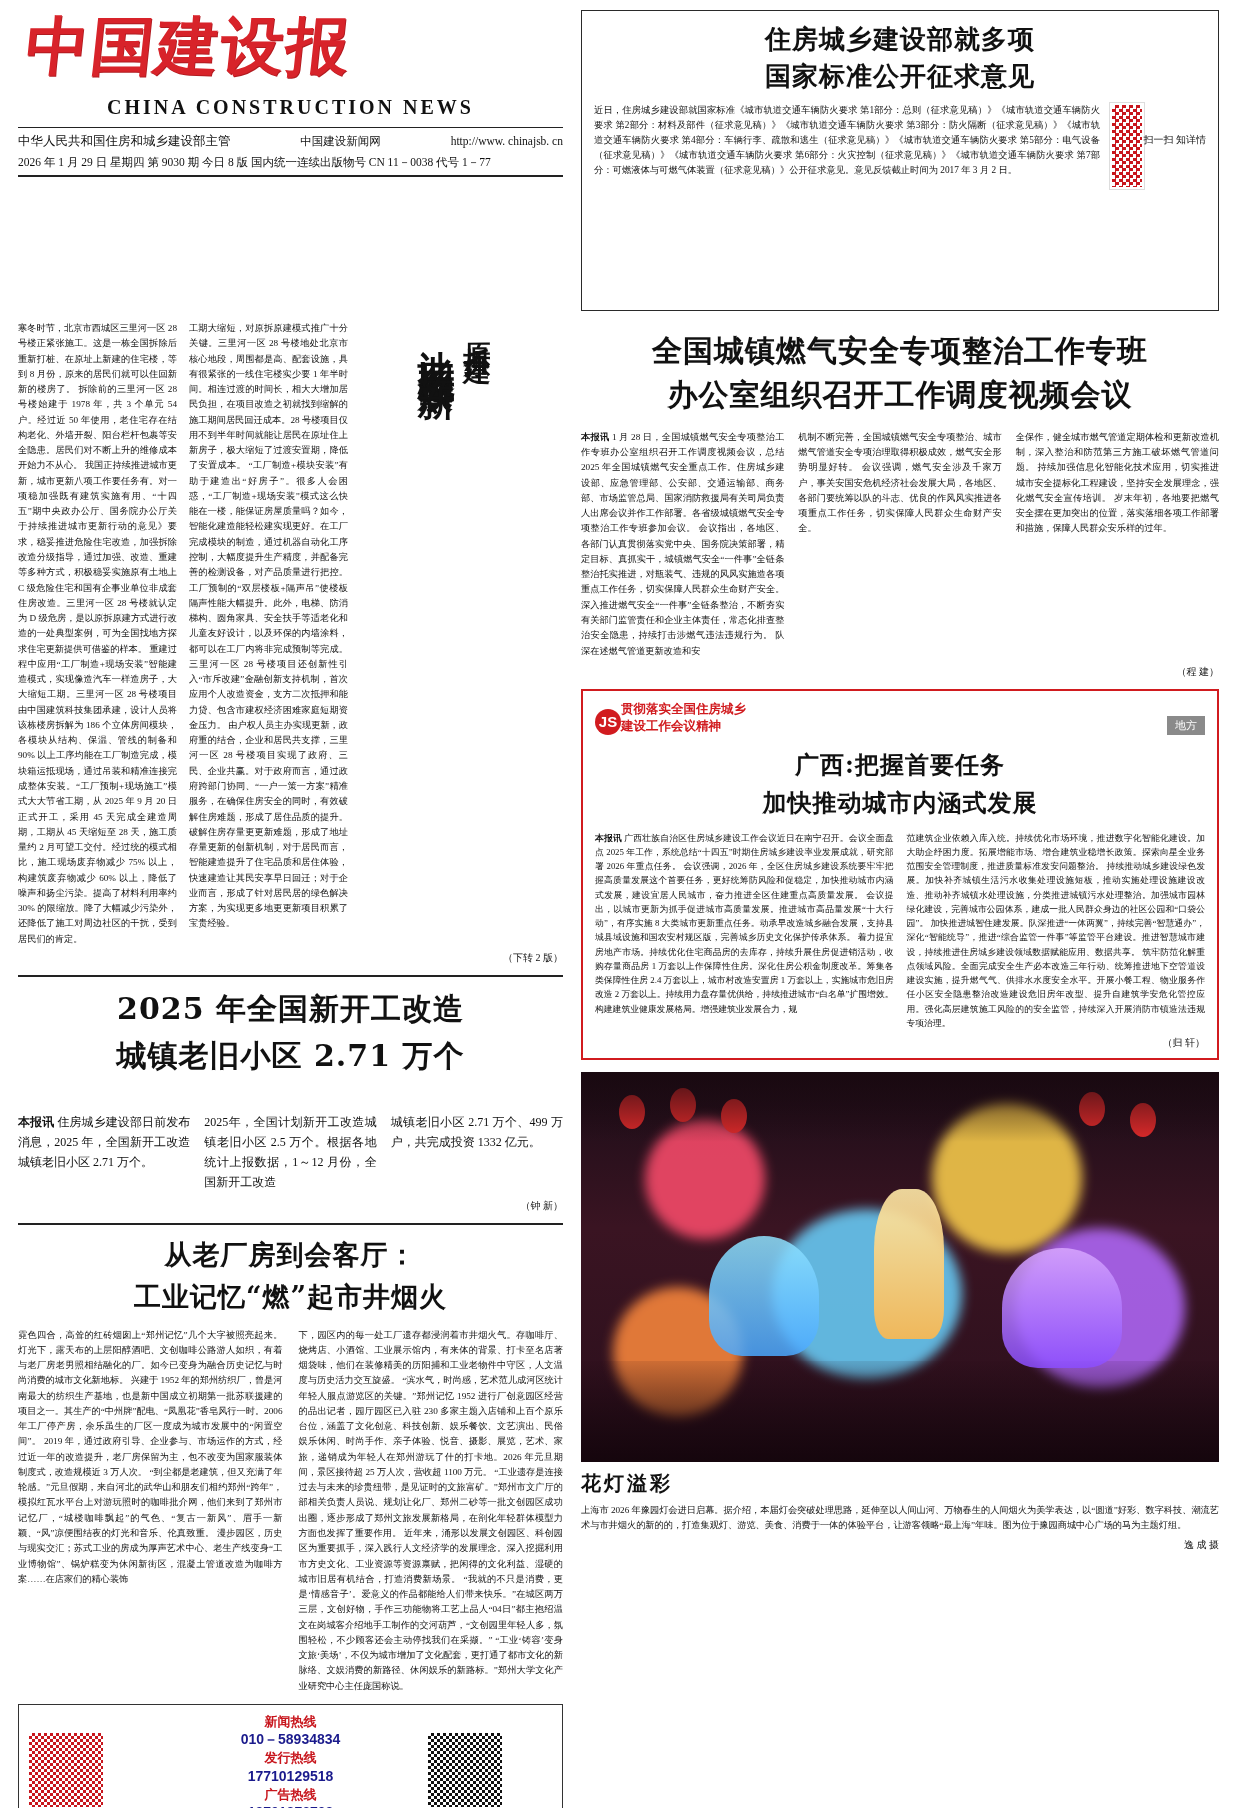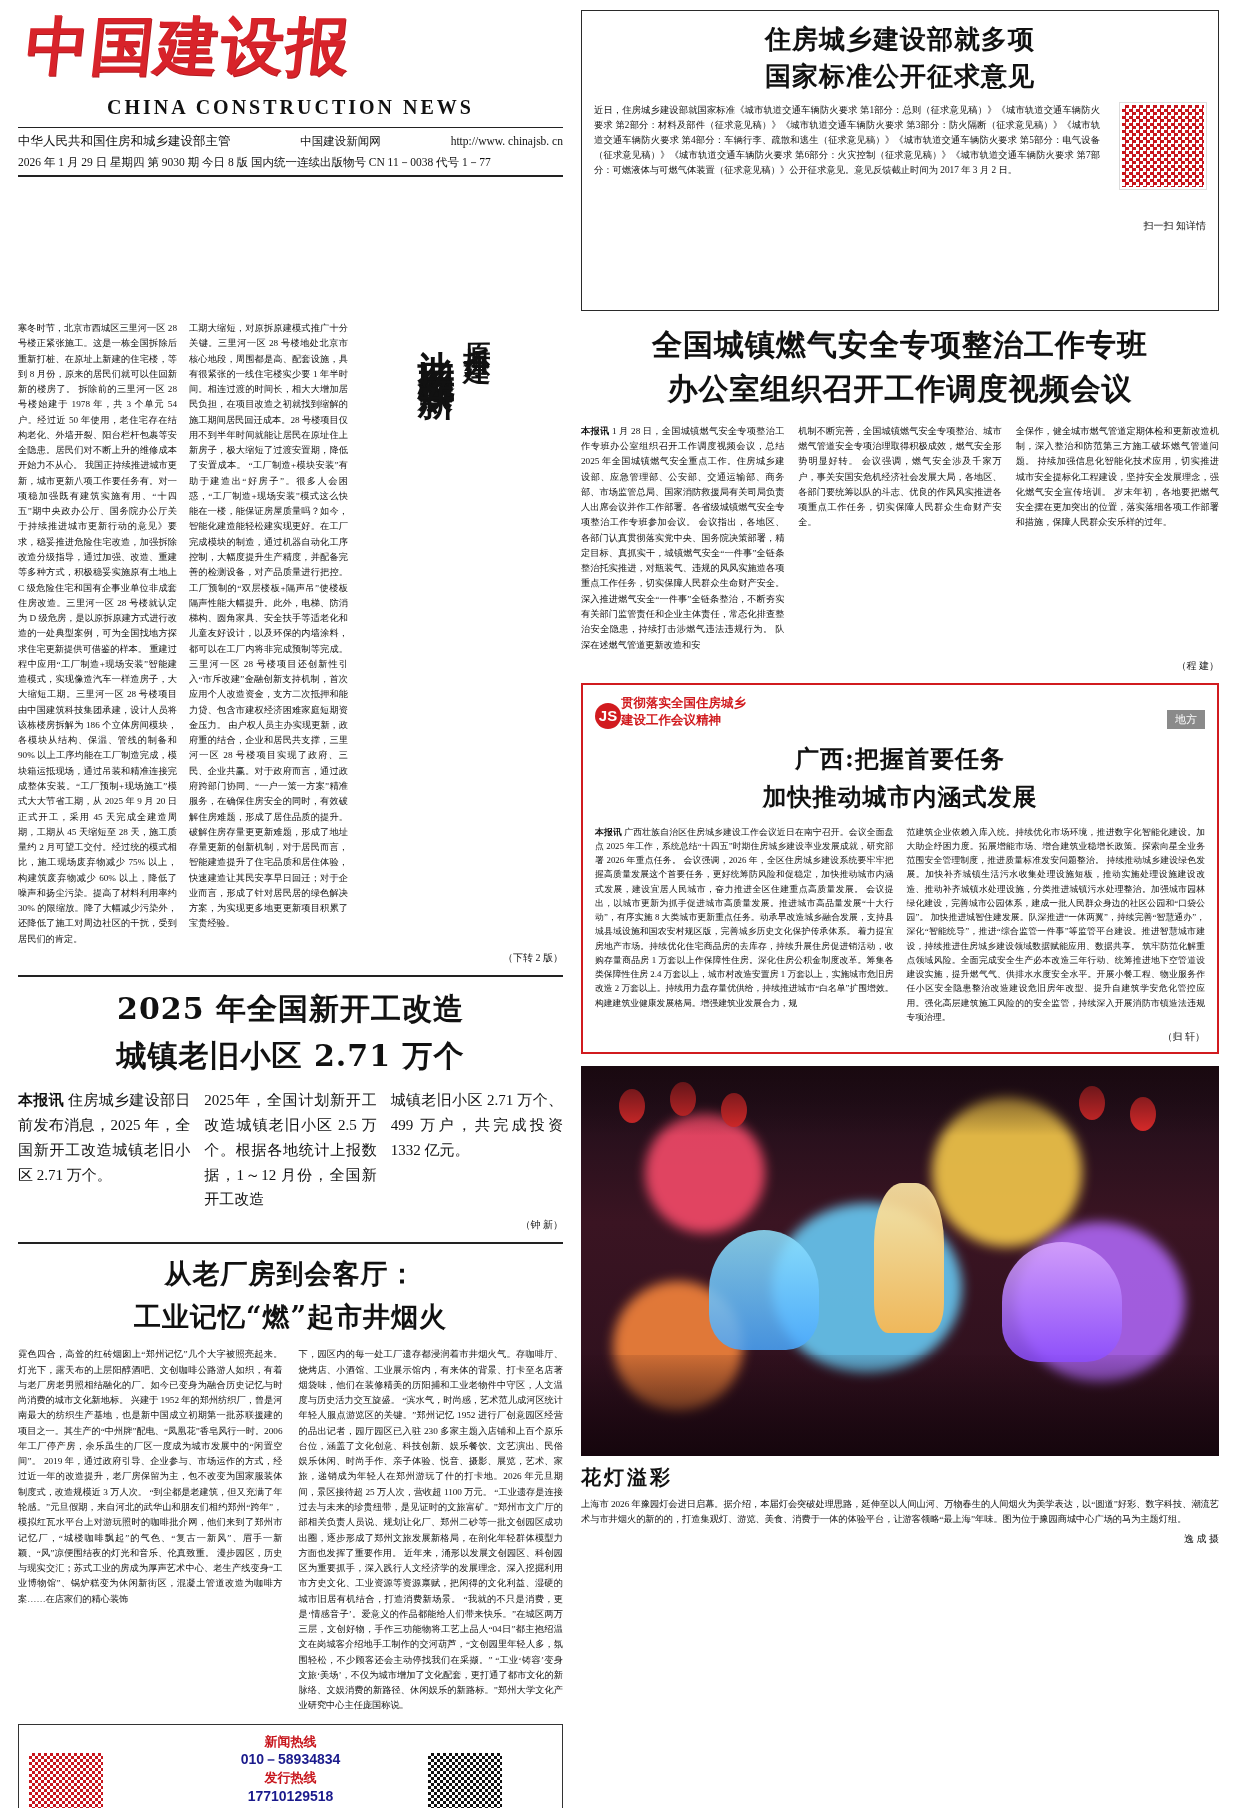--- a/index.html
+++ b/index.html
@@ -36,21 +36,21 @@
   .mast-right{flex:1;margin-left:18px;border:1px solid #2a2a2a;padding:10px 12px;box-sizing:border-box;height:301px;}
   .mr-title{
     font-family:"DejaVu Serif",serif;font-weight:bold;font-size:26px;line-height:1.42;
     text-align:center;letter-spacing:1px;
   }
   .mr-body-wrap{display:flex;margin-top:8px;}
   .mr-body{
     font-size:9.3px;line-height:1.62;text-align:justify;flex:1;
     text-indent:0;
   }
-  .mr-qr{width:96px;margin-left:10px;display:flex;flex-direction:column;align-items:flex-end;}
+  .mr-qr{width:96px;margin-left:10px;display:flex;flex-direction:row;align-items:flex-start;}
   .qr{width:82px;height:82px;background:
       repeating-conic-gradient(#c8161d 0% 25%, #ffffff 0% 50%);
       background-size:7px 7px;border:2px solid #fff;outline:1px solid #ddd;}
   .qr-cap{font-size:10px;margin-top:30px;white-space:nowrap;}
 
   
   .content{display:flex;padding:10px 18px 0 18px;box-sizing:border-box;}
   .col-left{width:545px;}
   .col-right{flex:1;margin-left:18px;}
 
@@ -69,21 +69,21 @@
   .vtitle.big{font-size:37px;}
   .vtitle.small{font-size:27px;}
   .cont-note{text-align:right;font-size:10px;margin-top:4px;}
   .hr-thick{border-top:2px solid #222;margin:10px 0;}
 
   .headline2{
     font-family:"DejaVu Serif",serif;font-weight:bold;font-size:30px;
     text-align:center;line-height:1.45;letter-spacing:1px;margin:6px 0 10px 0;
   }
   .three{display:flex;gap:14px;}
-  .three .tcol{font-size:15px;}
+  .three .tcol{font-size:12px;margin-top:25px;}
   .sign{text-align:right;font-size:10px;margin-top:6px;}
 
   .headline3{
     font-family:"DejaVu Serif",serif;font-weight:bold;font-size:27px;
     text-align:center;line-height:1.5;letter-spacing:1px;margin:8px 0 10px 0;
   }
   .two{display:flex;gap:16px;}
 
   
   .hotbox{border:1px solid #333;margin-top:10px;padding:8px 10px;display:flex;align-items:center;gap:8px;box-sizing:border-box;}
@@ -91,21 +91,21 @@
   .hot-qr.red{background:repeating-conic-gradient(#c8161d 0% 25%, #fff 0% 50%);background-size:6px 6px;}
   .hot-mid{flex:1;text-align:center;}
   .hot-line{font-size:13px;font-weight:bold;color:#c8161d;font-family:"DejaVu Sans",sans-serif;line-height:1.35;}
   .hot-num{font-size:14px;font-weight:bold;color:#1a1a8c;font-family:"Liberation Sans",sans-serif;line-height:1.35;}
   .hot-cap{font-size:8px;text-align:center;line-height:1.3;margin-top:3px;color:#333;}
   .footer-line{border-top:1px solid #333;margin-top:8px;padding-top:21px;font-size:11px;}
 
   
   .r-head{
     font-family:"DejaVu Serif",serif;font-weight:bold;font-size:30px;
-    line-height:1.48;letter-spacing:1px;margin:2px 0 12px 0;text-align:center;
+    line-height:1.48;letter-spacing:1px;margin:8px 0 12px 0;text-align:center;
   }
   .r-three{display:flex;gap:14px;}
   .r-three .tcol{font-size:9.2px;}
 
   
   .redbox{border:2px solid #d11b1f;padding:10px 12px 8px 12px;box-sizing:border-box;margin-top:10px;}
   .rb-flag{display:flex;align-items:flex-end;}
   .js-badge{
     background:#d11b1f;color:#fff;font-family:"Liberation Sans",sans-serif;font-weight:bold;
     font-size:15px;border-radius:50%;width:26px;height:26px;display:flex;align-items:center;justify-content:center;

